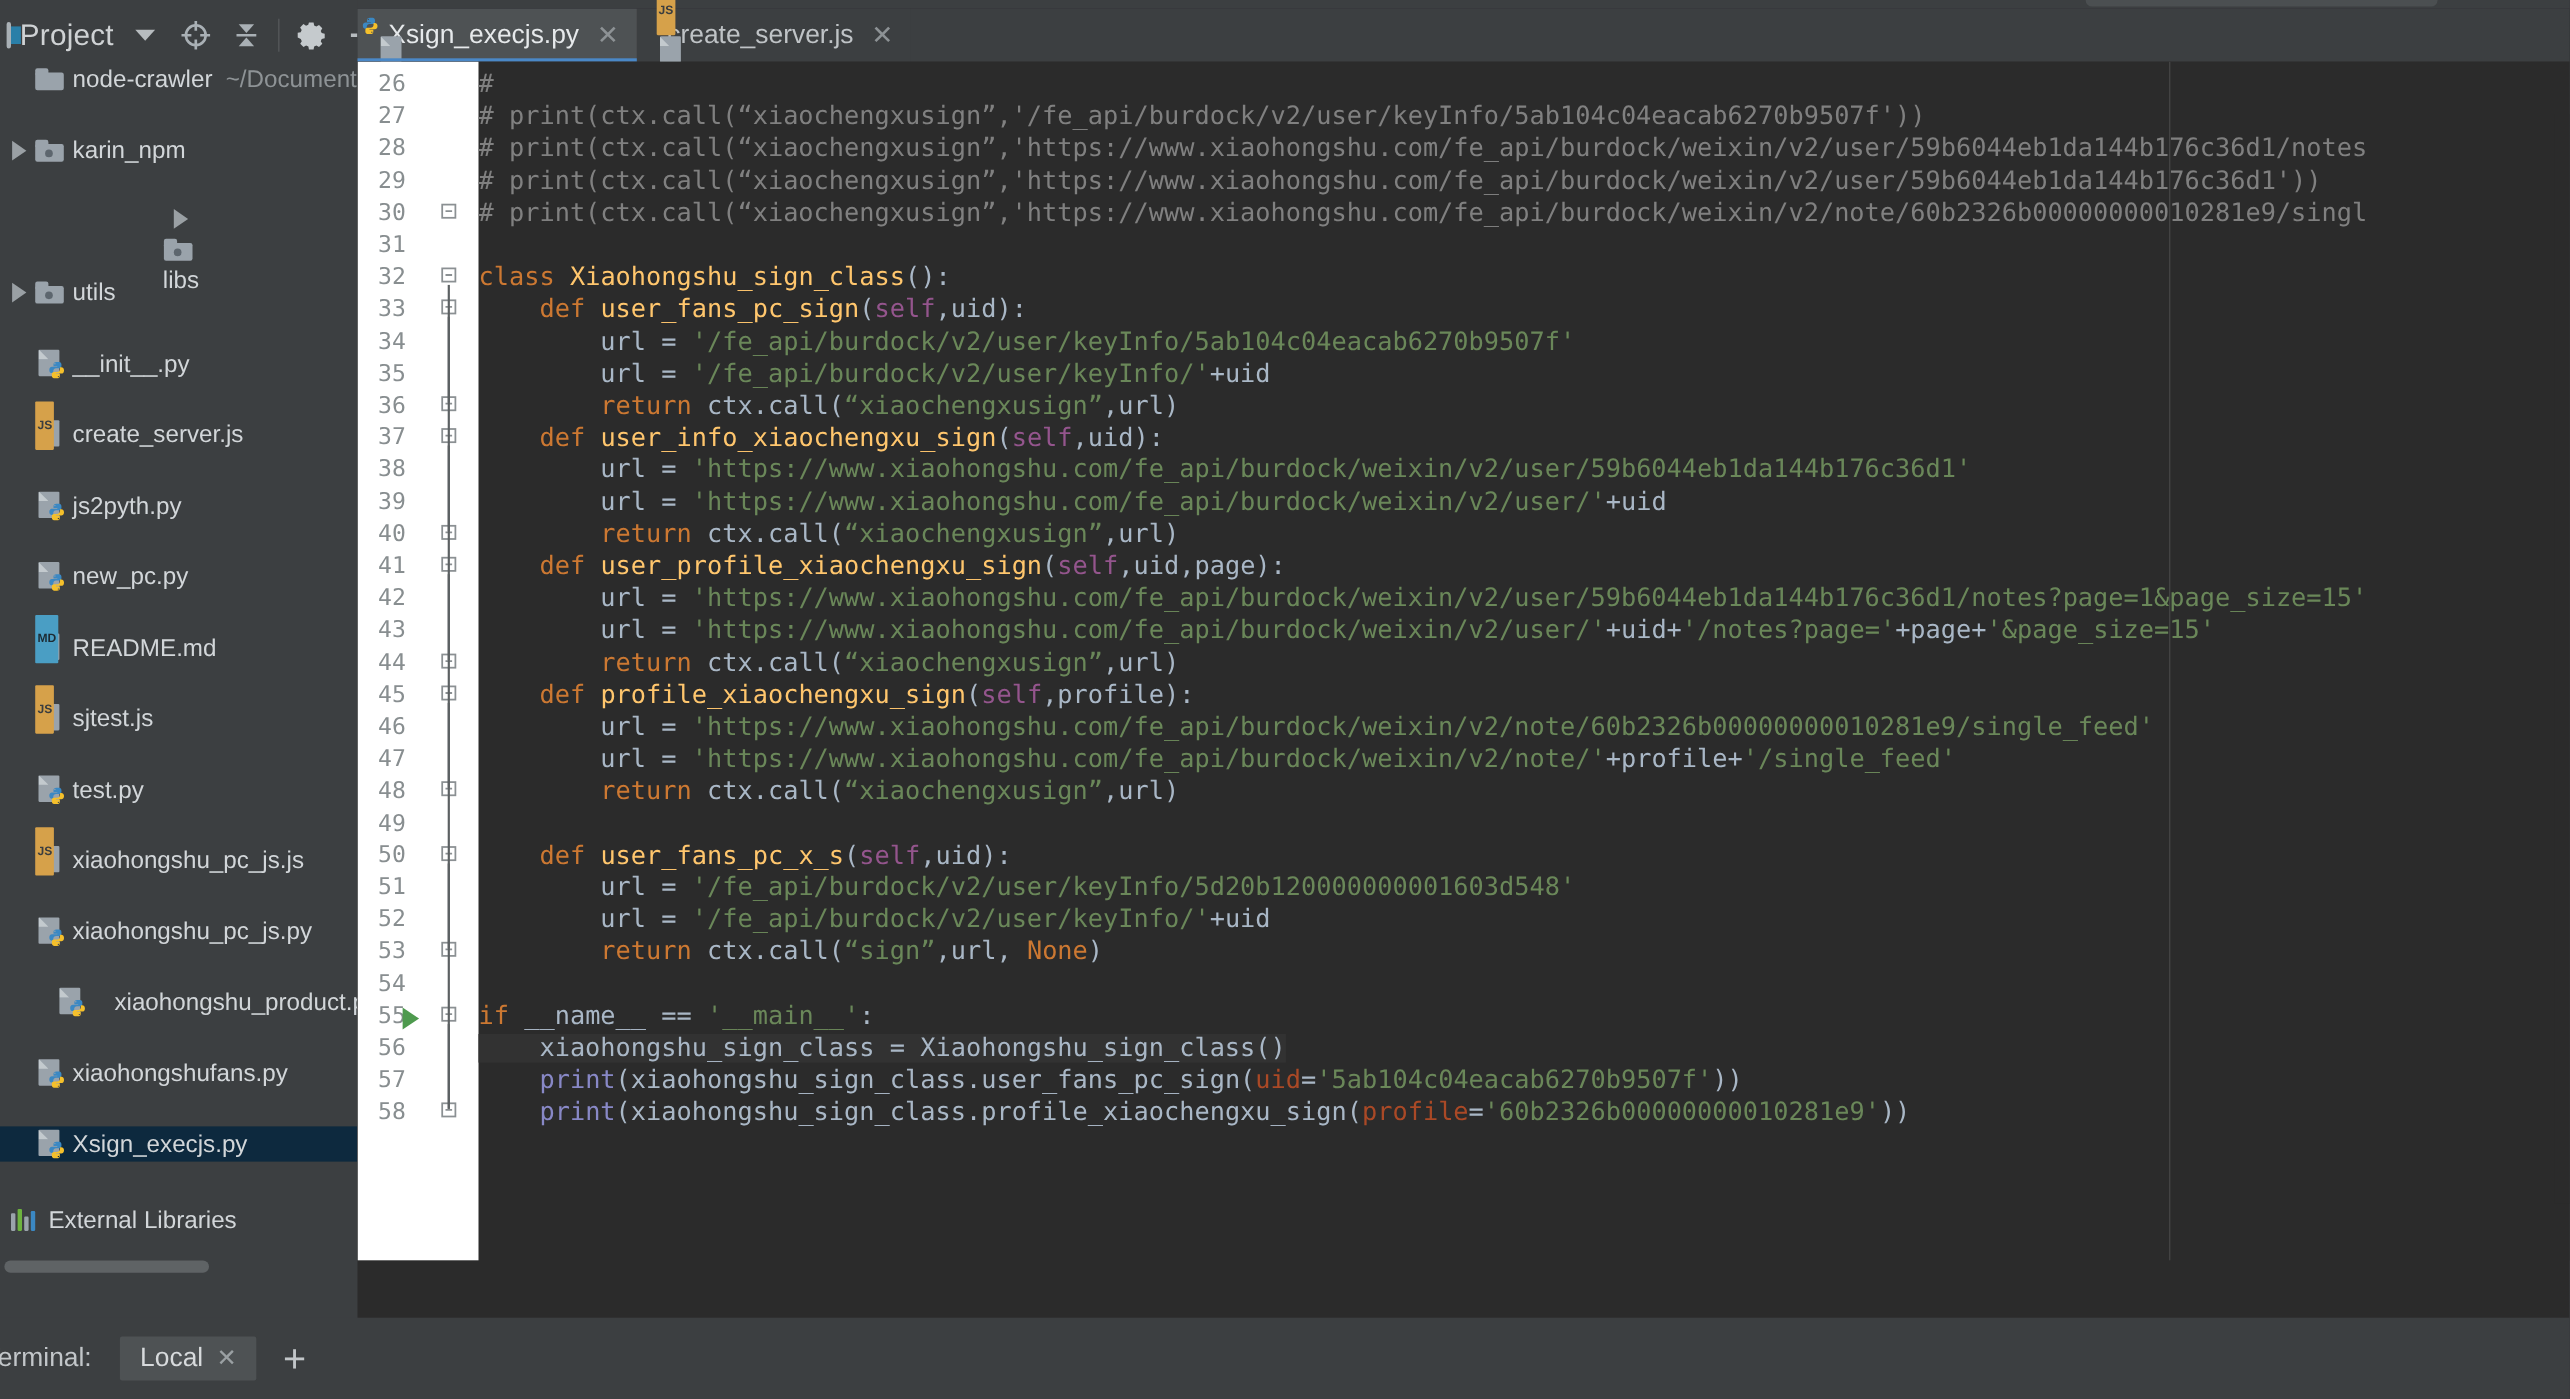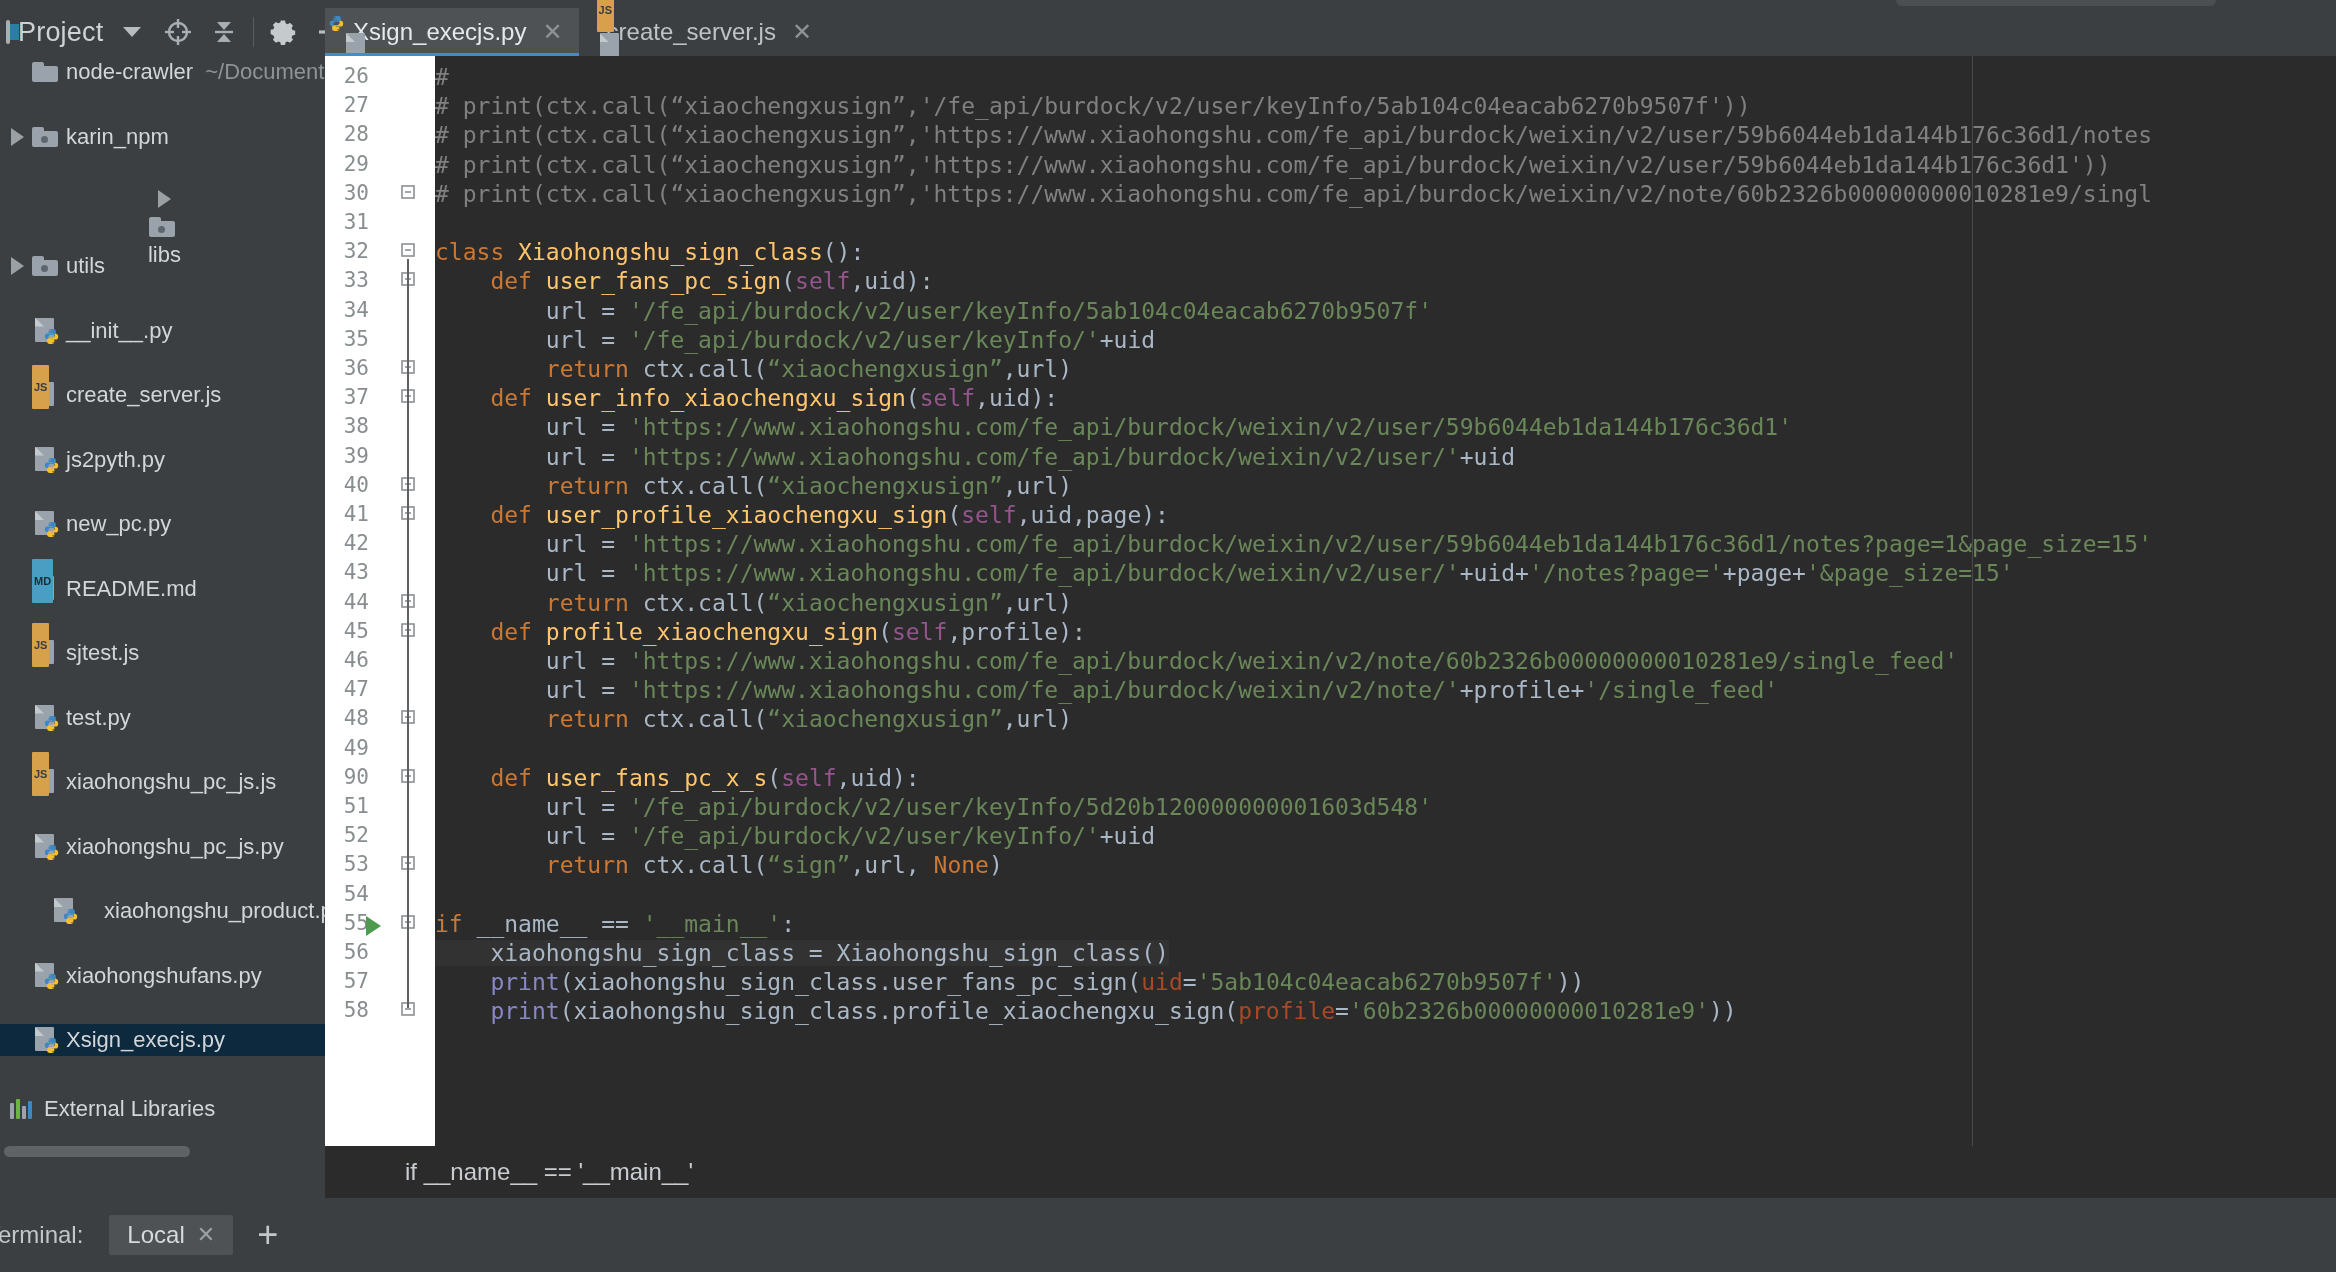--- a/index.html
+++ b/index.html
@@ -459,21 +459,21 @@
             <div class="gline" style="top: 416.8px;">40</div>
             <div class="gline" style="top: 446px;">41</div>
             <div class="gline" style="top: 475.2px;">42</div>
             <div class="gline" style="top: 504.4px;">43</div>
             <div class="gline" style="top: 533.6px;">44</div>
             <div class="gline" style="top: 562.8px;">45</div>
             <div class="gline" style="top: 592px;">46</div>
             <div class="gline" style="top: 621.2px;">47</div>
             <div class="gline" style="top: 650.4px;">48</div>
             <div class="gline" style="top: 679.6px;">49</div>
-            <div class="gline" style="top: 708.8px;">90</div>
+            <div class="gline" style="top: 708.8px;">50</div>
             <div class="gline" style="top: 738px;">51</div>
             <div class="gline" style="top: 767.2px;">52</div>
             <div class="gline" style="top: 796.4px;">53</div>
             <div class="gline" style="top: 825.6px;">54</div>
             <div class="gline" style="top: 854.8px;">55</div>
             <div class="gline" style="top: 884px;">56</div>
             <div class="gline" style="top: 913.2px;">57</div>
             <div class="gline" style="top: 942.4px;">58</div>
             <div class="gmark" style="top: 126.8px;"><svg width="18" height="18" viewBox="0 0 18 18">
                 <rect x="3" y="3" width="12" height="12" fill="none" stroke="#8b9093" stroke-width="1.6"></rect>
@@ -575,23 +575,20 @@
             <div class="cl" style="top: 854.8px; left: 0px;"><span class="kw">if</span> __name__ == <span class="str">'__main__'</span>:</div>
             <div class="cl curline" style="top: 884px; left: 0px;">    xiaohongshu_sign_class = Xiaohongshu_sign_class()</div>
             <div class="cl" style="top: 913.2px; left: 0px;">    <span class="bi">print</span>(xiaohongshu_sign_class.user_fans_pc_sign(<span class="kwarg">uid</span>=<span class="str">'5ab104c04eacab6270b9507f'</span>))</div>
             <div class="cl" style="top: 942.4px; left: 0px;">    <span class="bi">print</span>(xiaohongshu_sign_class.profile_xiaochengxu_sign(<span class="kwarg">profile</span>=<span class="str">'60b2326b00000000010281e9'</span>))</div>
           </div>
         <div class="colguide" style="left:1537px"></div>
       </div>
       <div class="right-scroll"></div>
     </div>
 
-    <div class="breadcrumb">
-      <span>if __name__ == '__main__'</span>
-    </div>
   </div>
 
   <div class="bottombar">
     <span class="bb-label">Terminal:</span>
     <span class="bb-tab">
       <span>Local</span>
       <span class="x">✕</span>
     </span>
     <span class="bb-plus">+</span>
   </div>

